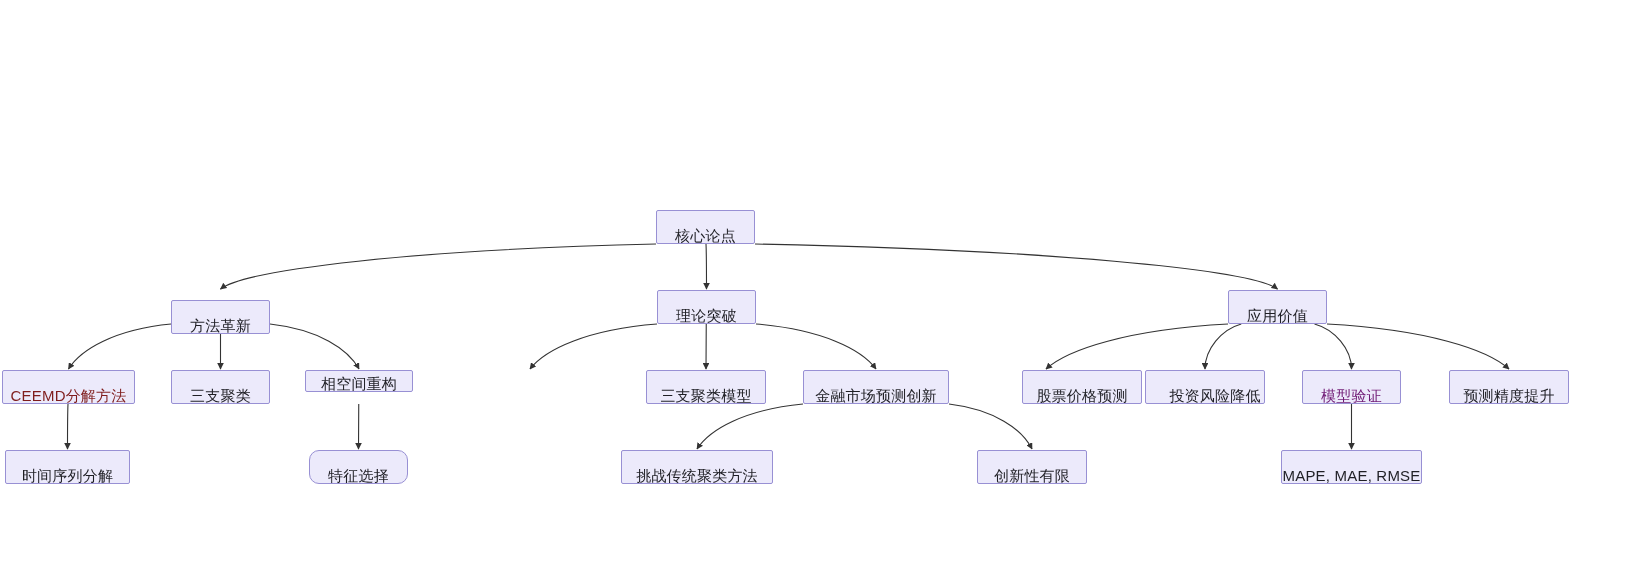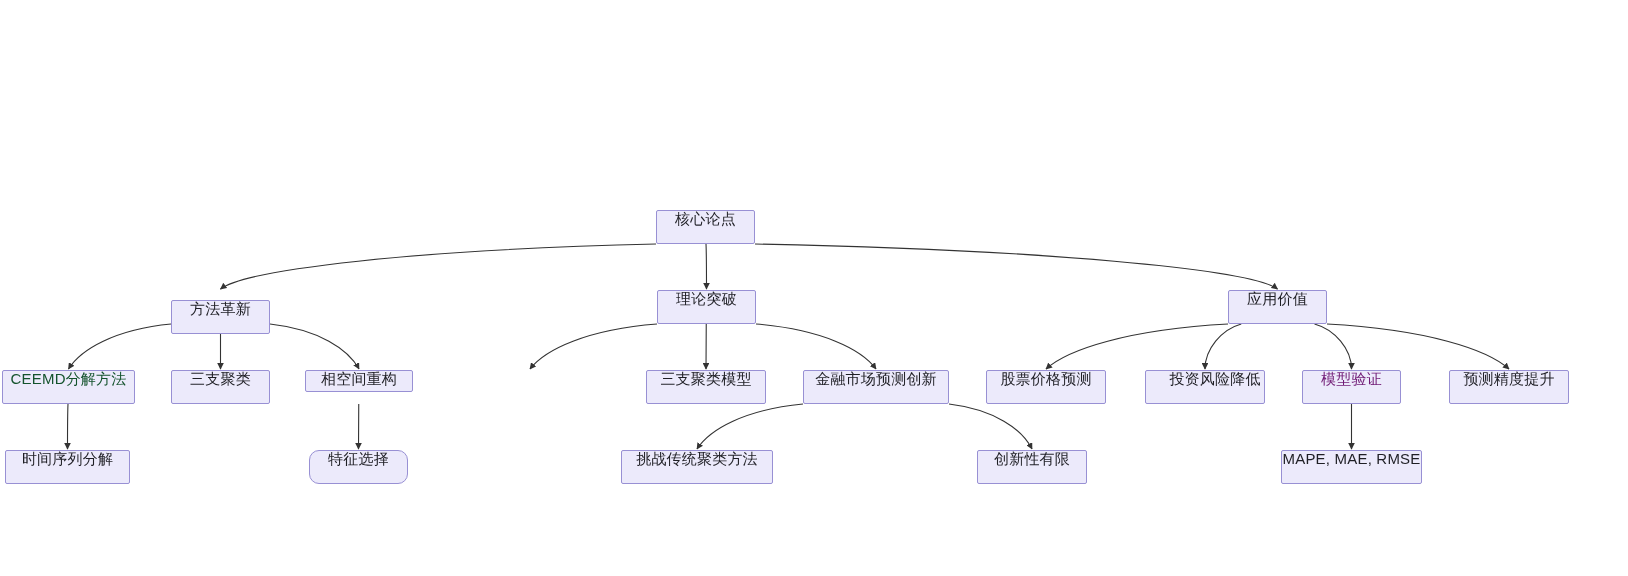--- a/index.html
+++ b/index.html
@@ -30,21 +30,21 @@
     position: absolute;
     left: 0;
     top: 0;
     width: 1628px;
     height: 576px;
   }
   .node {
     position: absolute;
     box-sizing: border-box;
     display: flex;
-    align-items: flex-start;
+    align-items: flex-end;
     justify-content: center;
     background: #ECEAFB;
     border: 1px solid #9890D4;
     border-radius: 2px;
     color: #1f1f25;
     font-size: 15px;
     line-height: 1;
     white-space: nowrap;
     letter-spacing: 0.2px;
   }
@@ -90,36 +90,36 @@
       </div>
       <div class="node" style="left: 171px; top: 290px; width: 99px; height: 34px; background: rgb(236, 234, 251); border-color: rgb(152, 144, 212); color: rgb(31, 31, 37); margin-top: 10px;">
         <span class="node-label">方法革新</span>
       </div>
       <div class="node" style="left: 657px; top: 290px; width: 99px; height: 34px; background: rgb(236, 234, 251); border-color: rgb(152, 144, 212); color: rgb(31, 31, 37);">
         <span class="node-label">理论突破</span>
       </div>
       <div class="node" style="left: 1228px; top: 290px; width: 99px; height: 34px; background: rgb(236, 234, 251); border-color: rgb(152, 144, 212); color: rgb(31, 31, 37);">
         <span class="node-label">应用价值</span>
       </div>
-      <div class="node" style="left: 2px; top: 370px; width: 133px; height: 34px; background: rgb(236, 234, 251); border-color: rgb(152, 144, 212); color: #14532d;">
+      <div class="node" style="left: 2px; top: 370px; width: 133px; height: 34px; background: rgb(236, 234, 251); border-color: rgb(152, 144, 212); color: #7f1d1d;">
         <span class="node-label">CEEMD分解方法</span>
       </div>
       <div class="node" style="left: 171px; top: 370px; width: 99px; height: 34px; background: rgb(236, 234, 251); border-color: rgb(152, 144, 212); color: rgb(31, 31, 37);">
         <span class="node-label">三支聚类</span>
       </div>
       <div class="node" style="left: 305px; top: 370px; width: 108px; height: 22px; background: rgb(236, 234, 251); border-color: rgb(152, 144, 212); color: rgb(31, 31, 37);">
         <span class="node-label">相空间重构</span>
       </div>
       <div class="node" style="left: 646px; top: 370px; width: 120px; height: 34px; background: rgb(236, 234, 251); border-color: rgb(152, 144, 212); color: rgb(31, 31, 37);">
         <span class="node-label">三支聚类模型</span>
       </div>
       <div class="node" style="left: 803px; top: 370px; width: 146px; height: 34px; background: rgb(236, 234, 251); border-color: rgb(152, 144, 212); color: rgb(31, 31, 37);">
         <span class="node-label">金融市场预测创新</span>
       </div>
-      <div class="node" style="left: 986px; top: 370px; width: 120px; height: 34px; background: rgb(236, 234, 251); border-color: rgb(152, 144, 212); color: rgb(31, 31, 37);">
+      <div class="node" style="left: 1022px; top: 370px; width: 120px; height: 34px; background: rgb(236, 234, 251); border-color: rgb(152, 144, 212); color: rgb(31, 31, 37);">
         <span class="node-label">股票价格预测</span>
       </div>
       <div class="node" style="left: 1145px; top: 370px; width: 120px; height: 34px; background: rgb(236, 234, 251); border-color: rgb(152, 144, 212); color: rgb(31, 31, 37); padding-left: 20px;">
         <span class="node-label">投资风险降低</span>
       </div>
       <div class="node" style="left: 1302px; top: 370px; width: 99px; height: 34px; background: rgb(236, 234, 251); border-color: rgb(152, 144, 212); color: #701a75;">
         <span class="node-label">模型验证</span>
       </div>
       <div class="node" style="left: 5px; top: 450px; width: 125px; height: 34px; background: rgb(236, 234, 251); border-color: rgb(152, 144, 212); color: rgb(31, 31, 37);">
         <span class="node-label">时间序列分解</span>

